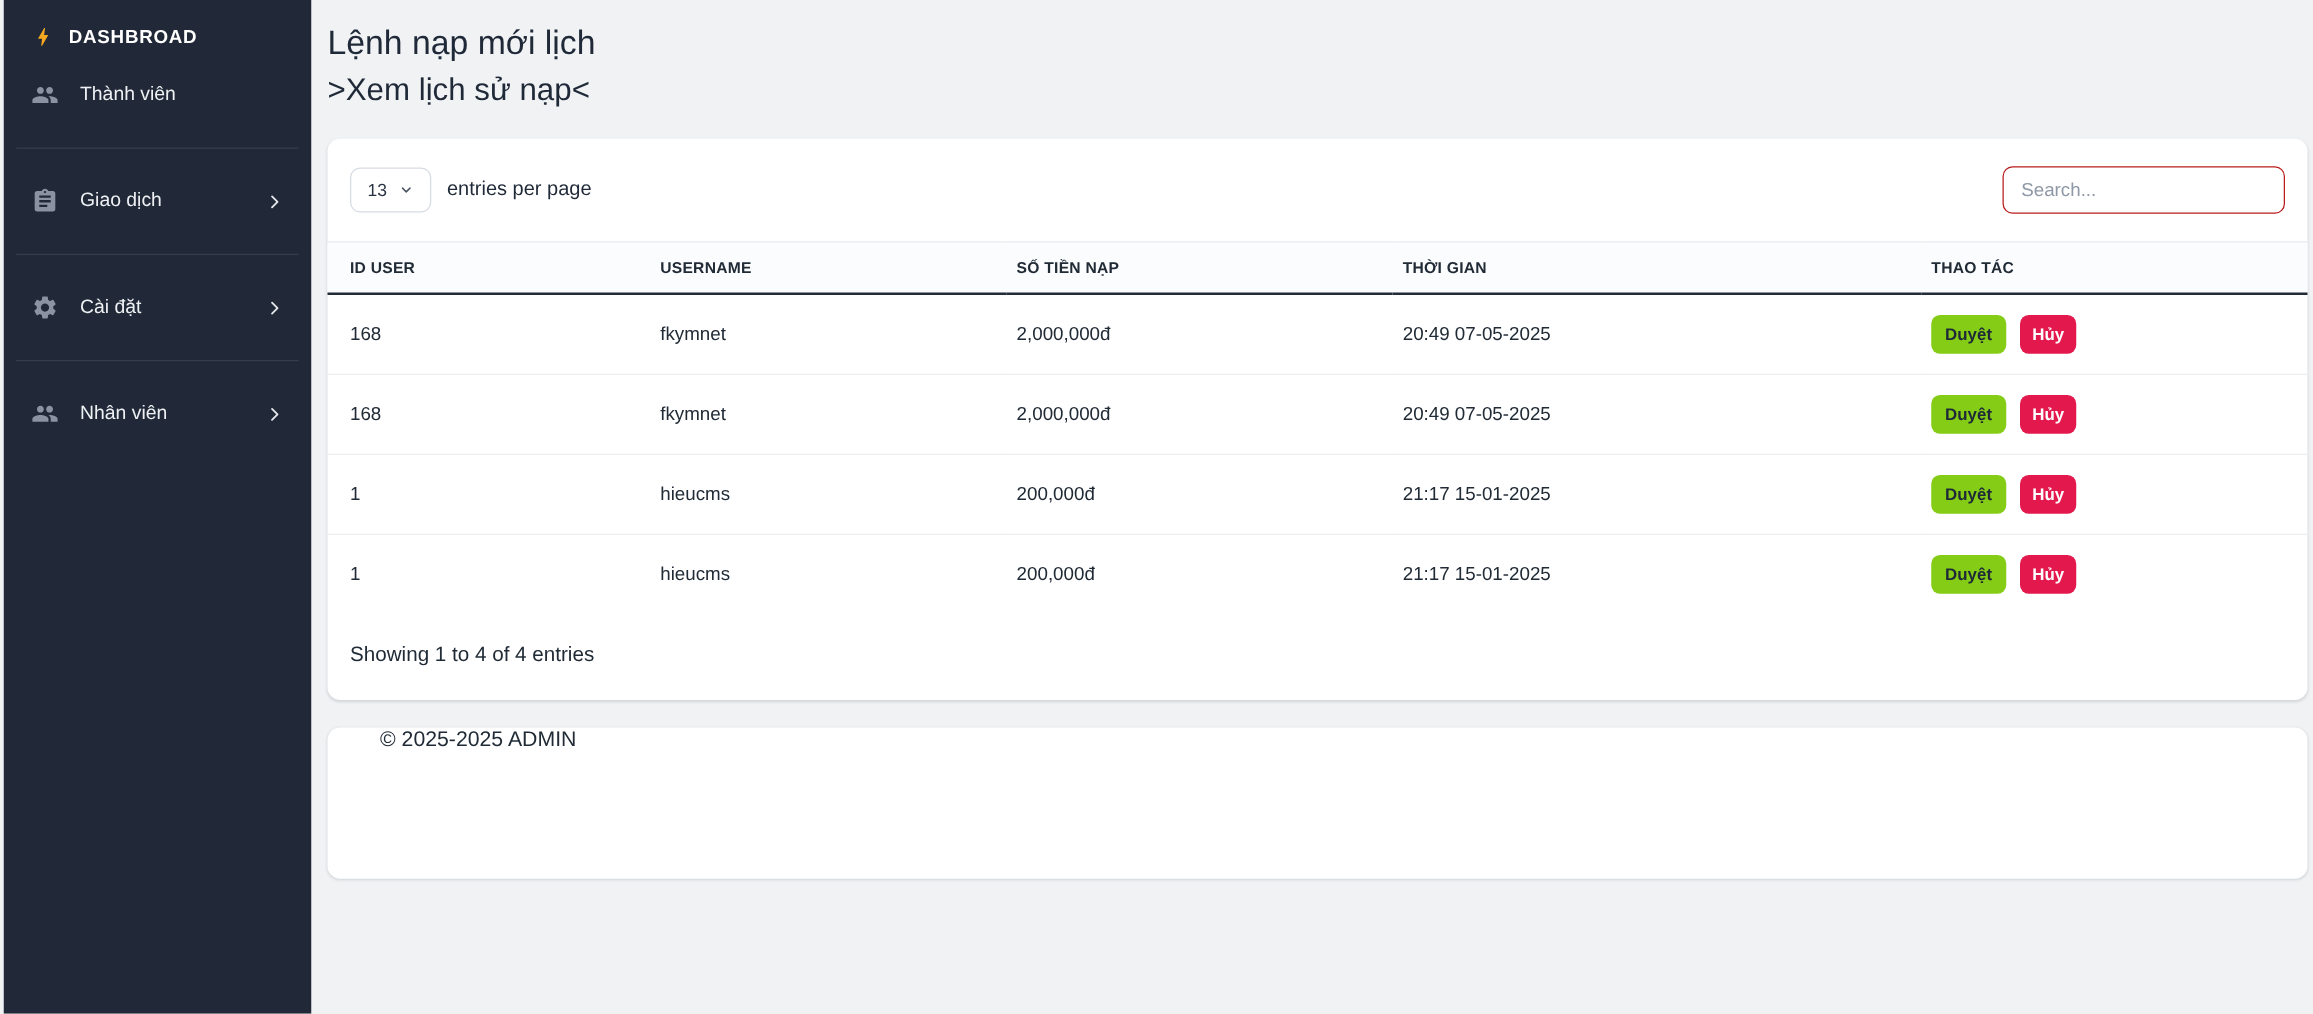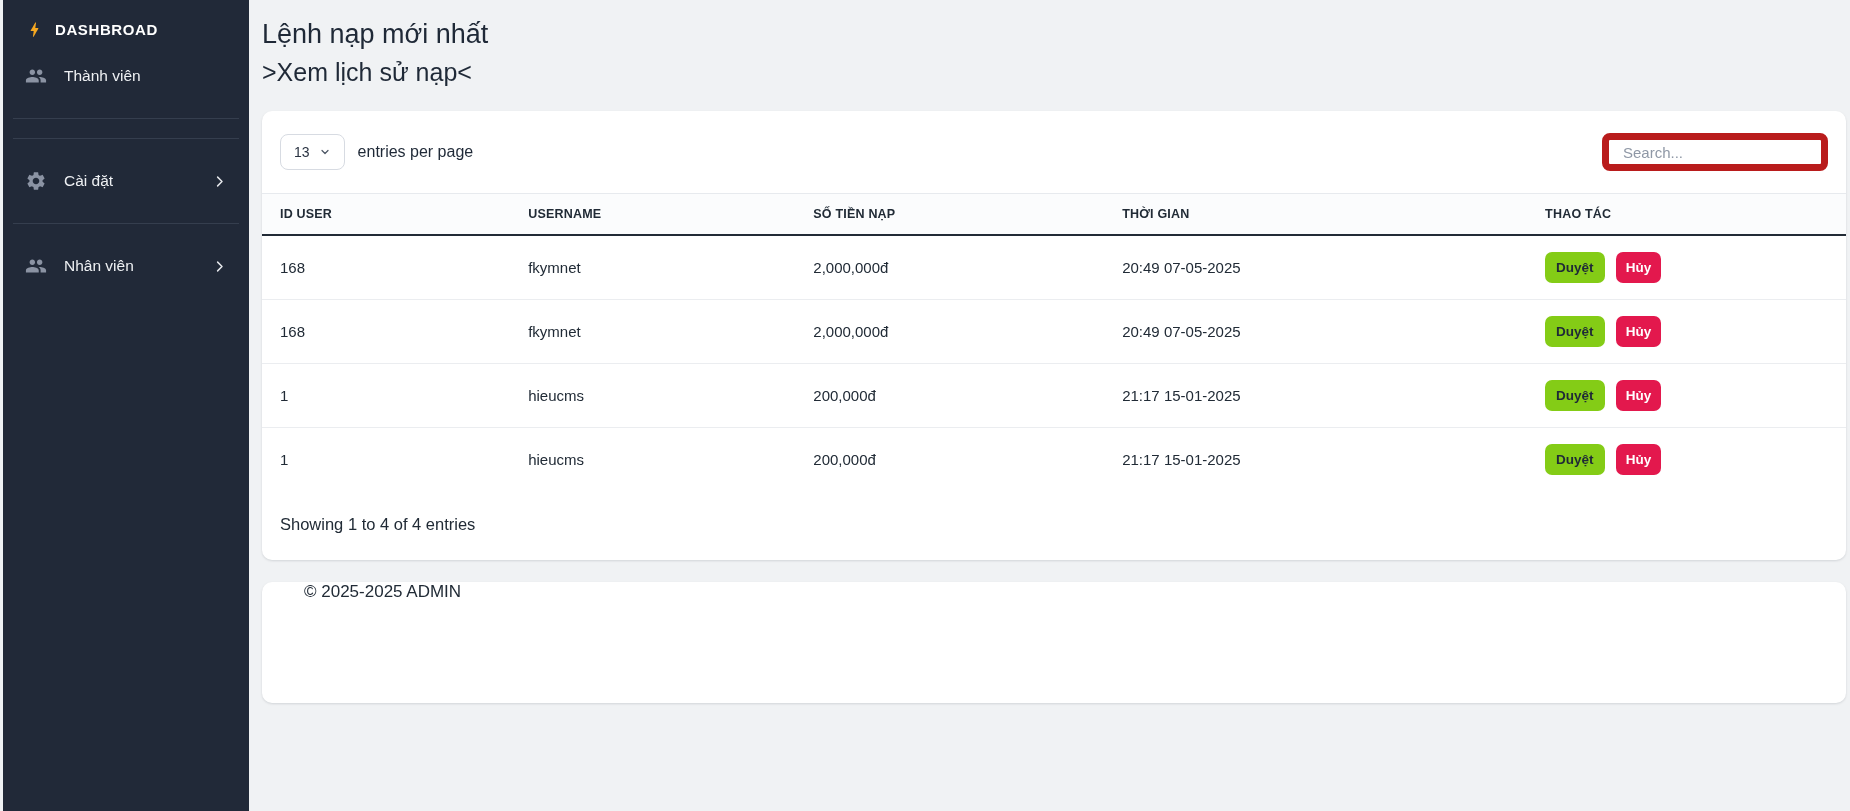--- a/index.html
+++ b/index.html
@@ -71,21 +71,21 @@
   .pagesize {
     display: flex; align-items: center; gap: 9px;
     border: 1px solid #d7dbe2; border-radius: 8px;
     padding: 9px 13px; background: #fff;
     font-size: 14px; color: #2a3342; cursor: pointer;
   }
   .pagesize svg { width: 12px; height: 12px; stroke: #4b5563; fill: none; stroke-width: 2.4; stroke-linecap: round; stroke-linejoin: round; }
   .entries-label { margin-left: 13px; font-size: 16px; font-weight: 500; color: #1f2937; }
   .search-input {
     margin-left: auto; width: 226px; height: 38px;
-    border: 7px solid #b91c1c; border-radius: 8px;
+    border: 1px solid #b91c1c; border-radius: 8px;
     padding: 0 14px; font-size: 15px; color: #374151; outline: none;
     font-family: inherit; background: #fff;
   }
   .search-input::placeholder { color: #8f98a6; }
 
   
   table { width: 100%; border-collapse: collapse; }
   thead tr { background: #fbfcfd; }
   th {
     text-align: left; font-size: 12.5px; font-weight: 700; color: #212b36;
@@ -123,20 +123,29 @@
 
   <nav>
     <div class="nav-item">
       <svg class="mi" viewBox="0 0 24 24">
           <path d="M16,11c1.66,0,2.99-1.34,2.99-3S17.66,5,16,5c-1.66,0-3,1.34-3,3S14.34,11,16,11z M8,11c1.66,0,2.99-1.34,2.99-3 S9.66,5,8,5C6.34,5,5,6.34,5,8S6.34,11,8,11z M8,13c-2.33,0-7,1.17-7,3.5V19h14v-2.5C15,14.17,10.33,13,8,13z M16,13 c-0.29,0-0.62,0.02-0.97,0.05c1.16,0.84,1.97,1.97,1.97,3.45V19h6v-2.5C23,14.17,18.33,13,16,13z"></path>
         </svg>
       <span>Thành viên</span>
     </div>
     <hr class="nav-divider">
 
+    <div class="nav-item">
+      <svg class="mi" viewBox="0 0 24 24">
+          <path d="M19,3h-4.18C14.4,1.84,13.3,1,12,1S9.6,1.84,9.18,3H5C3.9,3,3,3.9,3,5v14c0,1.1,0.9,2,2,2h14c1.1,0,2-0.9,2-2V5 C21,3.9,20.1,3,19,3z M12,3c0.55,0,1,0.45,1,1s-0.45,1-1,1s-1-0.45-1-1S11.45,3,12,3z M14,17H7v-2h7V17z M17,13H7v-2h10V13z M17,9H7V7h10V9z"></path>
+        </svg>
+      <span>Giao dịch</span>
+      <svg class="chev" viewBox="0 0 24 24">
+          <polyline points="9 5 16 12 9 19"></polyline>
+        </svg>
+    </div>
     <hr class="nav-divider">
 
     <div class="nav-item">
       <svg class="mi" viewBox="0 0 24 24">
           <path d="M19.14,12.94c0.04-0.3,0.06-0.61,0.06-0.94c0-0.32-0.02-0.64-0.07-0.94l2.03-1.58c0.18-0.14,0.23-0.41,0.12-0.61 l-1.92-3.32c-0.12-0.22-0.37-0.29-0.59-0.22l-2.39,0.96c-0.5-0.38-1.03-0.7-1.62-0.94L14.4,2.81c-0.04-0.24-0.24-0.41-0.48-0.41 h-3.84c-0.24,0-0.43,0.17-0.47,0.41L9.25,5.35C8.66,5.59,8.12,5.92,7.63,6.29L5.24,5.33c-0.22-0.08-0.47,0-0.59,0.22L2.74,8.87 C2.62,9.08,2.66,9.34,2.86,9.48l2.03,1.58C4.84,11.36,4.8,11.69,4.8,12s0.02,0.64,0.07,0.94l-2.03,1.58 c-0.18,0.14-0.23,0.41-0.12,0.61l1.92,3.32c0.12,0.22,0.37,0.29,0.59,0.22l2.39-0.96c0.5,0.38,1.03,0.7,1.62,0.94l0.36,2.54 c0.05,0.24,0.24,0.41,0.48,0.41h3.84c0.24,0,0.44-0.17,0.47-0.41l0.36-2.54c0.59-0.24,1.13-0.56,1.62-0.94l2.39,0.96 c0.22,0.08,0.47,0,0.59-0.22l1.92-3.32c0.12-0.22,0.07-0.47-0.12-0.61L19.14,12.94z M12,15.6c-1.98,0-3.6-1.62-3.6-3.6 s1.62-3.6,3.6-3.6s3.6,1.62,3.6,3.6S13.98,15.6,12,15.6z"></path>
         </svg>
       <span>Cài đặt</span>
       <svg class="chev" viewBox="0 0 24 24">
           <polyline points="9 5 16 12 9 19"></polyline>
         </svg>
@@ -151,21 +160,21 @@
       <svg class="chev" viewBox="0 0 24 24">
           <polyline points="9 5 16 12 9 19"></polyline>
         </svg>
     </div>
   </nav>
 </aside>
 
 <div class="main">
 
 
-  <h1 class="page-title">Lệnh nạp mới nhất</h1>
+  <h1 class="page-title">Lệnh nạp mới lịch</h1>
   <a class="page-link" href="#">&gt;Xem lịch sử nạp&lt;</a>
 
   
   <div class="card">
     <div class="controls">
       <div class="pagesize">
         <span>13</span>
         <svg viewBox="0 0 24 24">
             <polyline points="6 9 12 15 18 9"></polyline>
           </svg>

